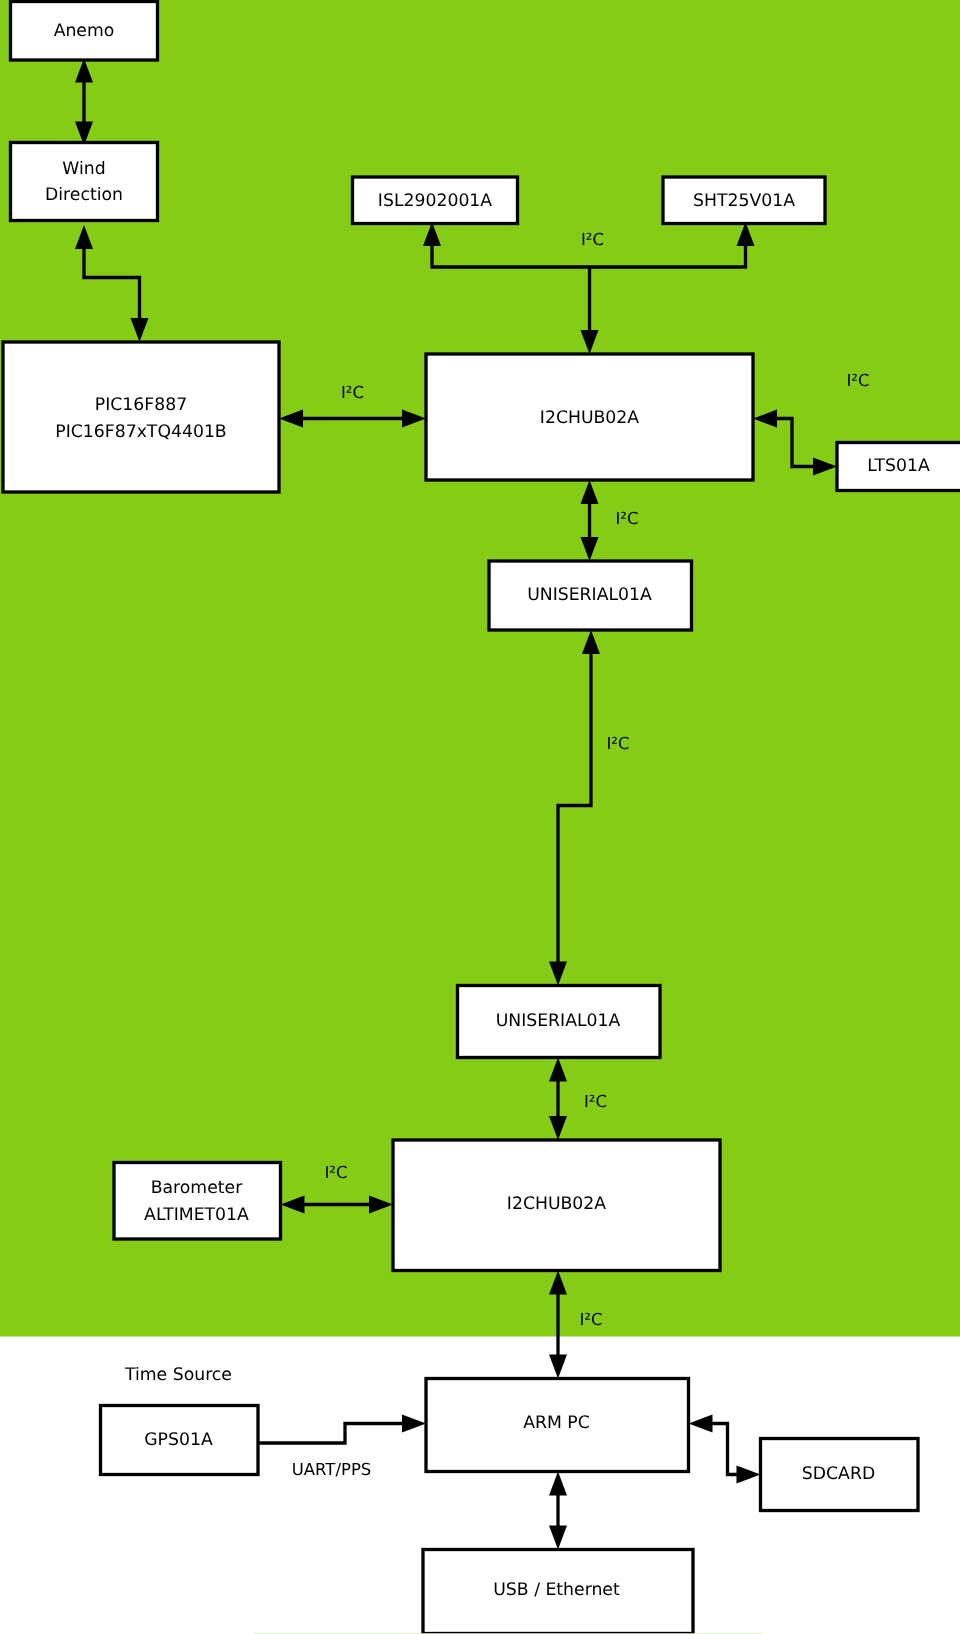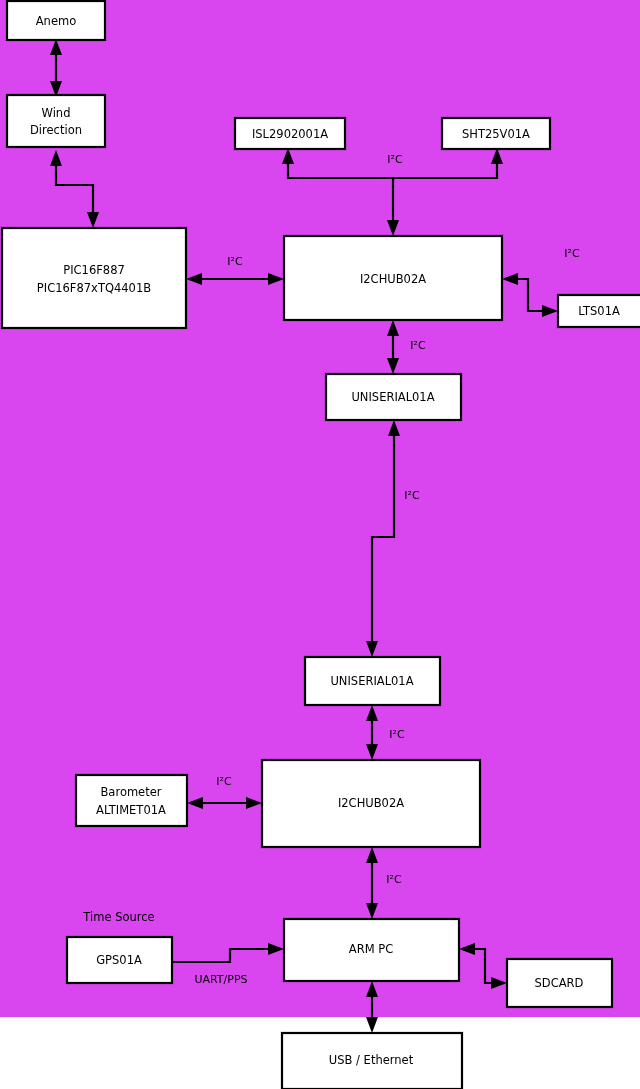--- a/index.html
+++ b/index.html
@@ -10,22 +10,22 @@
   }
   body {
     width: 640px;
     height: 1089px;
     font-family: "DejaVu Sans", sans-serif;
     overflow: hidden;
   }
   #diagram-root {
     position: relative;
     width: 640px;
-    height: 1017px;
-    background: #d946ef;
+    height: 891px;
+    background: #84cc16;
   }
   svg#diagram-svg {
     display: block;
     width: 640px;
     height: 1089px;
   }
   .node-box {
     fill: #ffffff;
     stroke: #000000;
     stroke-width: 2.2;

